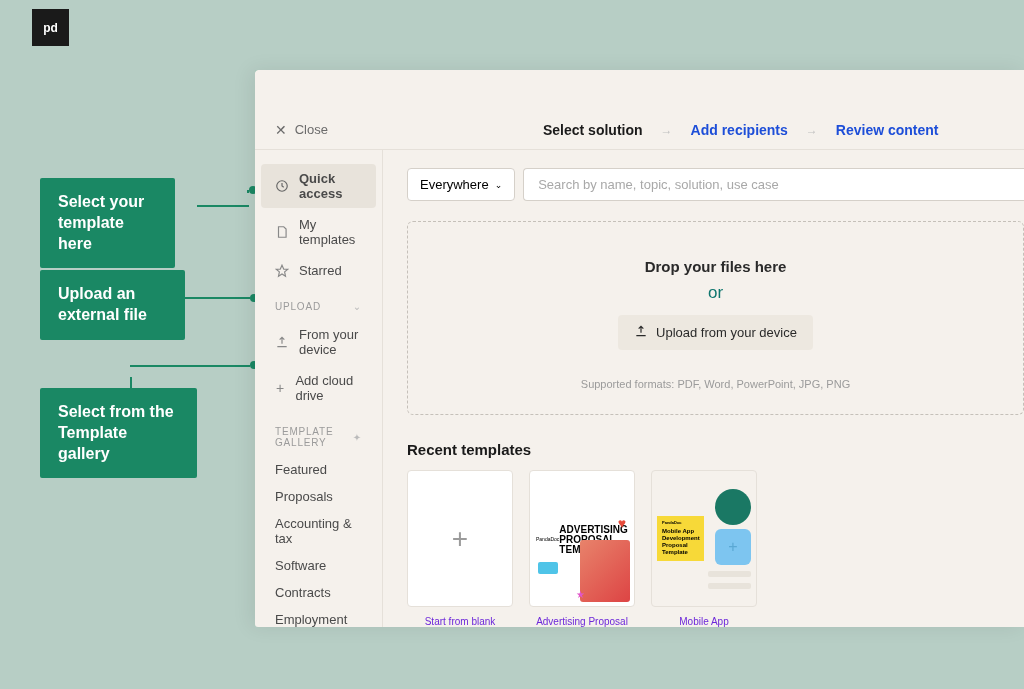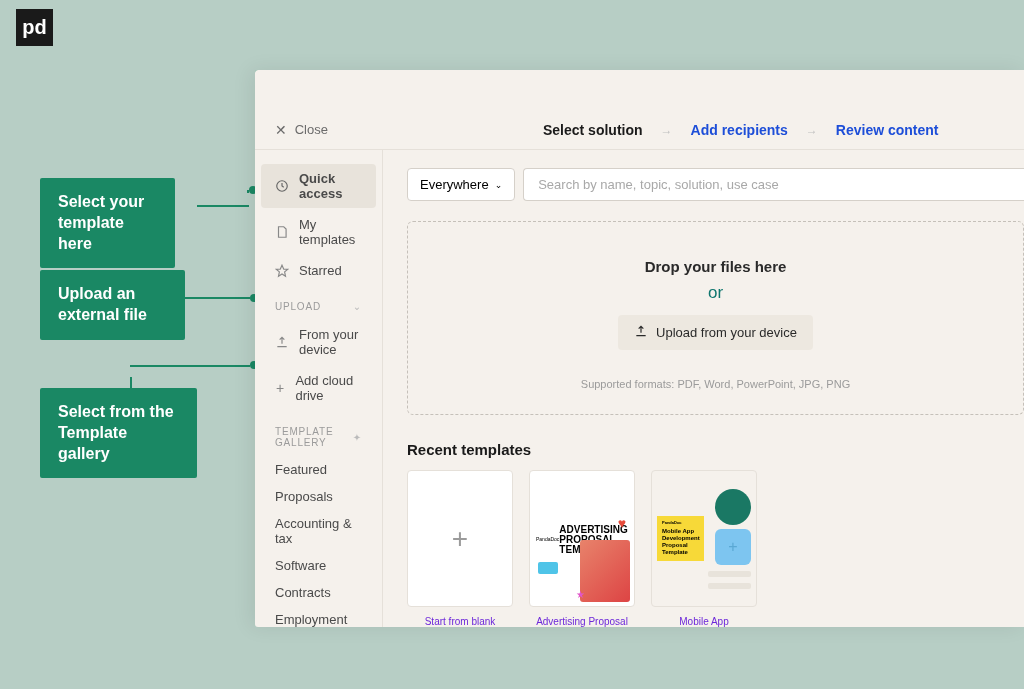--- a/index.html
+++ b/index.html
@@ -1,18 +1,18 @@
 <!DOCTYPE html>
 <html><head>
 <meta charset="utf-8">
 <style>
 * { margin: 0; padding: 0; box-sizing: border-box; }
 body { font-family: -apple-system, BlinkMacSystemFont, 'Segoe UI', Arial, sans-serif; background: #b7cec5; width: 1024px; height: 689px; overflow: hidden; position: relative; }
 
-.logo-badge { position: absolute; top: 9px; left: 16px; width: 37px; height: 37px; background: #1a1a1a; display: flex; align-items: center; justify-content: center; color: #fff; font-weight: 600; font-size: 20px; }
+.logo-badge { position: absolute; top: 9px; left: 32px; width: 37px; height: 37px; background: #1a1a1a; display: flex; align-items: center; justify-content: center; color: #fff; font-weight: 600; font-size: 12px; }
 
 .callout { position: absolute; background: #1a8864; color: #fff; padding: 14px 18px; font-size: 16px; font-weight: 600; line-height: 1.3; border-radius: 2px; }
 .callout-1 { top: 178px; left: 40px; width: 135px; }
 .callout-2 { top: 270px; left: 40px; width: 145px; }
 .callout-3 { top: 388px; left: 40px; width: 157px; }
 
 .connector { position: absolute; background: #1a8864; }
 .conn-1 { top: 205px; left: 197px; width: 52px; height: 2px; }
 .conn-1::after { content: ''; position: absolute; top: -15px; right: 0; width: 2px; height: 3px; background: #1a8864; }
 .dot-1 { position: absolute; top: 186px; left: 249px; width: 8px; height: 8px; background: #1a8864; border-radius: 50%; }

